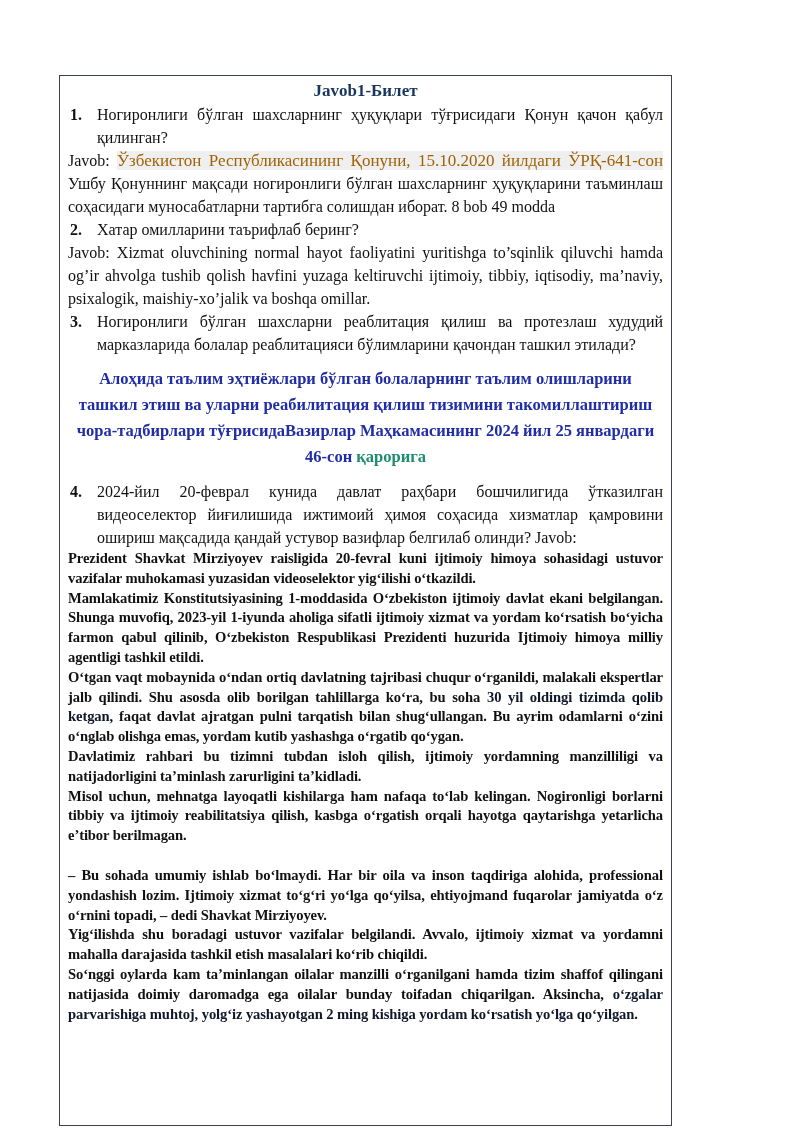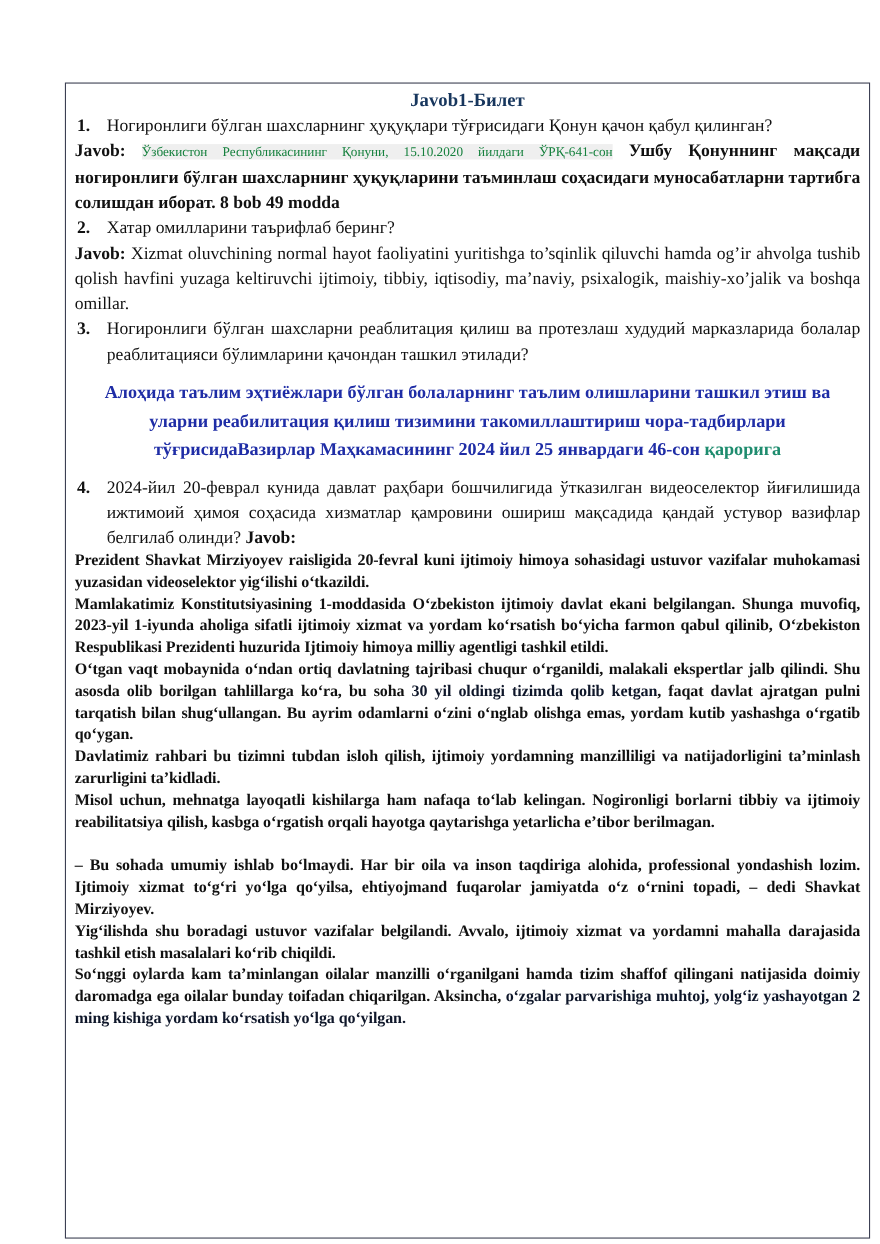--- a/index.html
+++ b/index.html
@@ -12,21 +12,21 @@
     height: 1131px;
     position: relative;
     font-family: "Liberation Serif", serif;
     color: #111111;
     overflow: hidden;
   }
   .doc-table {
     position: absolute;
     left: 59px;
     top: 75px;
-    width: 732px;
+    width: 613px;
     height: 1051px;
     box-sizing: border-box;
     border: 1px solid #3c4053;
     background: #ffffff;
     padding: 3px 8px 6px 8px;
   }
   .doc-title {
     text-align: center;
     font-weight: 700;
     font-size: 17px;
@@ -44,25 +44,25 @@
     position: absolute;
     left: 2px;
     top: 0;
     font-weight: 700;
   }
   .answer, .answer-flush {
     font-size: 16px;
     line-height: 23px;
     text-align: justify;
   }
-  .b { font-weight: 700; }
+  .b { font-weight: 400; }
   .quote-highlight {
     background: #efefef;
-    color: #15803d;
-    font-size: 12px;
+    color: #a16207;
+    font-size: 17px;
   }
   .para-bolalar {
     margin-top: 9px;
     font-weight: 700;
     font-size: 16px;
     line-height: 23px;
     text-align: justify;
     text-indent: 28px;
   }
   .decree {

